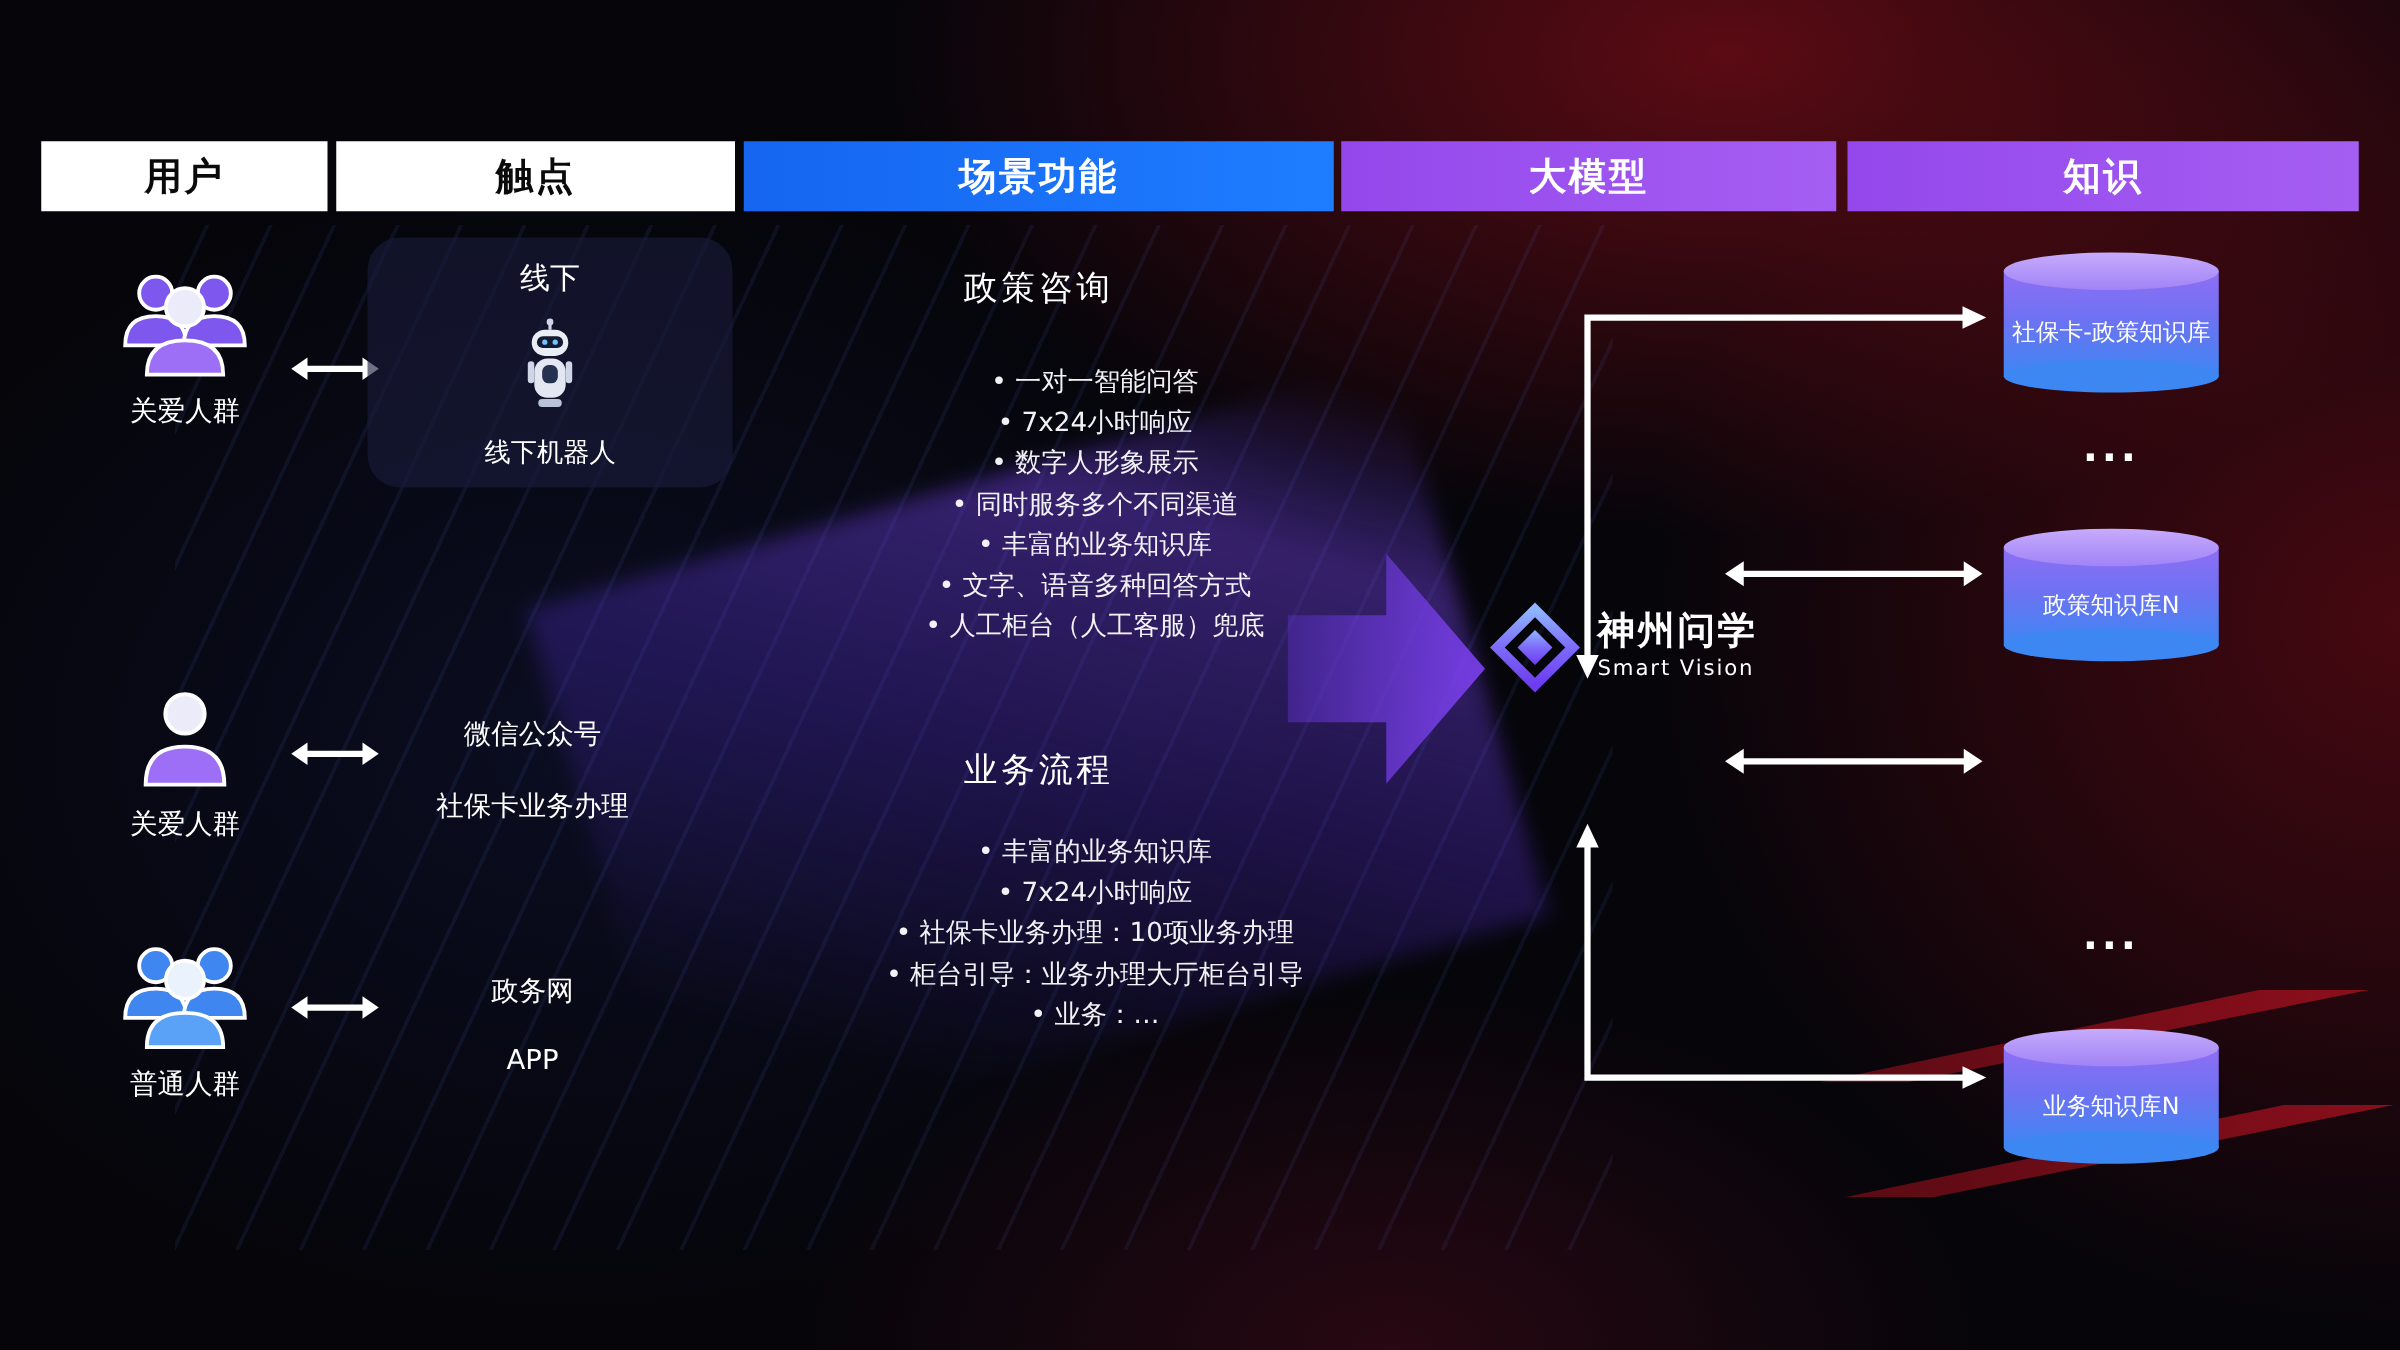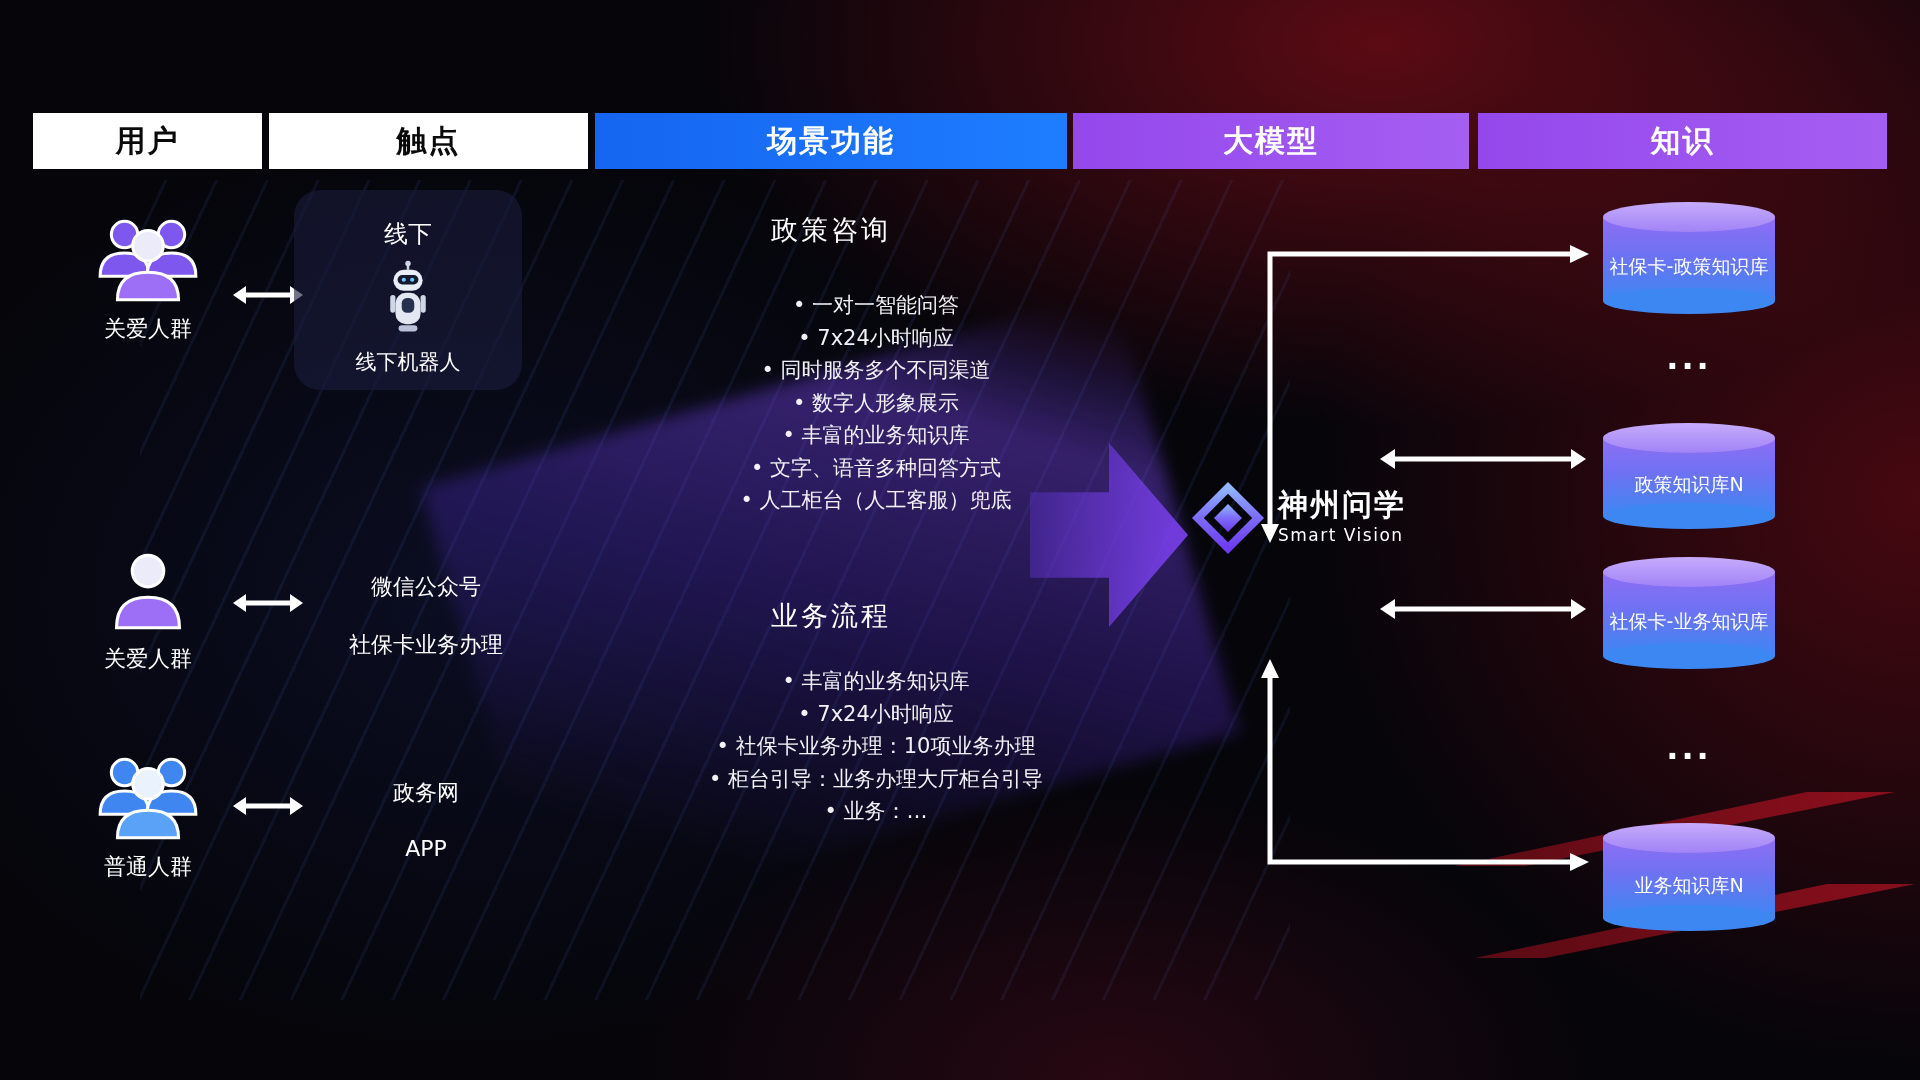--- a/index.html
+++ b/index.html
@@ -31,23 +31,23 @@
   .hdr{position:absolute;top:113px;height:56px;display:flex;align-items:center;justify-content:center;
        font-size:30px;font-weight:700;letter-spacing:2px;z-index:3;}
   .hdr.white{background:#fff;color:#0a0a0a;}
   .hdr.blue{background:linear-gradient(90deg,#1565f0,#1e7dff);color:#fff;}
   .hdr.purple{background:linear-gradient(90deg,#9448ec,#a55ef2);color:#fff;}
   
   .user{position:absolute;width:170px;text-align:center;z-index:3;}
   .user .lbl{margin-top:6px;font-size:22px;color:#fff;}
   .xchg{position:absolute;z-index:3;}
   
-  .offline-card{position:absolute;left:294px;top:190px;width:228px;height:200px;border-radius:26px;
+  .offline-card{position:absolute;left:294px;top:190px;width:292px;height:200px;border-radius:26px;
     background:rgba(26,27,60,0.62);z-index:3;display:flex;flex-direction:column;align-items:center;justify-content:space-between;
-    padding:28px 10px 14px;box-sizing:border-box;}
+    padding:16px 10px 14px;box-sizing:border-box;}
   .offline-card .ttl{font-size:24px;}
   .offline-card .sub{font-size:21px;}
   .tp-text{position:absolute;left:294px;width:264px;text-align:center;z-index:3;color:#fff;}
   
   .scen-title{position:absolute;left:595px;width:472px;text-align:center;font-size:27px;letter-spacing:3px;z-index:3;}
   .bullets{position:absolute;left:676px;width:400px;z-index:3;}
   .bullet{font-size:21px;line-height:32.5px;white-space:nowrap;color:#f2f2f6;text-align:center;}
   .bullet::before{content:"•  ";color:#f2f2f6;}
   
   .flow-arrow{position:absolute;left:1030px;top:428px;width:158px;height:214px;z-index:2;
@@ -169,22 +169,22 @@
 
   <div class="tp-text" style="top:572px;font-size:22px;">微信公众号</div>
   <div class="tp-text" style="top:630px;font-size:22px;">社保卡业务办理</div>
   <div class="tp-text" style="top:778px;font-size:22px;">政务网</div>
   <div class="tp-text" style="top:836px;font-size:22px;">APP</div>
 
   <div class="scen-title" style="top:212px;">政策咨询</div>
   <div class="bullets" style="top:289px;">
     <div class="bullet">一对一智能问答</div>
     <div class="bullet">7x24小时响应</div>
+    <div class="bullet">数字人形象展示</div>
     <div class="bullet">同时服务多个不同渠道</div>
-    <div class="bullet">数字人形象展示</div>
     <div class="bullet">丰富的业务知识库</div>
     <div class="bullet">文字、语音多种回答方式</div>
     <div class="bullet">人工柜台（人工客服）兜底</div>
   </div>
 
   <div class="scen-title" style="top:598px;">业务流程</div>
   <div class="bullets" style="top:665px;">
     <div class="bullet">丰富的业务知识库</div>
     <div class="bullet">7x24小时响应</div>
     <div class="bullet">社保卡业务办理：10项业务办理</div>
@@ -241,26 +241,20 @@
     <div class="top"></div>
     <div class="clabel">社保卡-政策知识库</div>
   </div>
   <div class="dots" style="top:348px;">...</div>
   <div class="cyl" style="top:423px;height:106px;">
     <div class="body"></div>
     <div class="bot"></div>
     <div class="top"></div>
     <div class="clabel">政策知识库N</div>
   </div>
-  <div class="cyl" style="top:557px;height:112px;">
-    <div class="body"></div>
-    <div class="bot"></div>
-    <div class="top"></div>
-    <div class="clabel">社保卡-业务知识库</div>
-  </div>
   <div class="dots" style="top:738px;">...</div>
   <div class="cyl" style="top:823px;height:108px;">
     <div class="body"></div>
     <div class="bot"></div>
     <div class="top"></div>
     <div class="clabel">业务知识库N</div>
   </div>
 
 </div>
 

